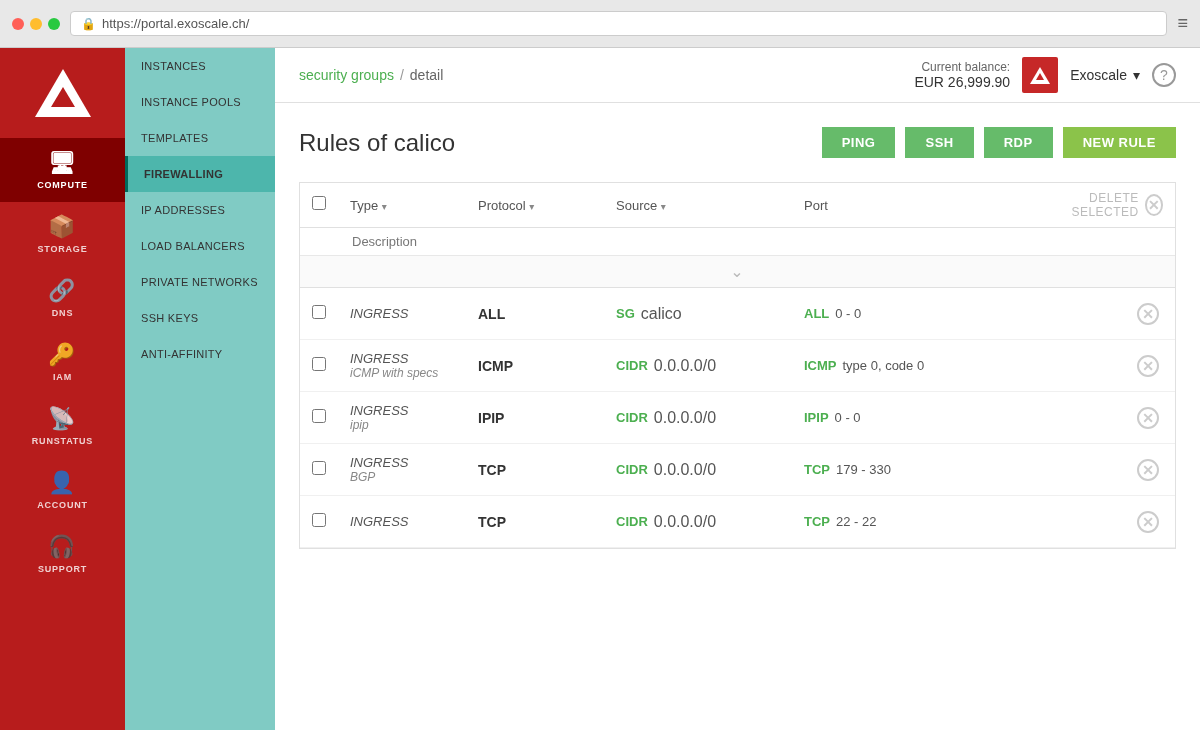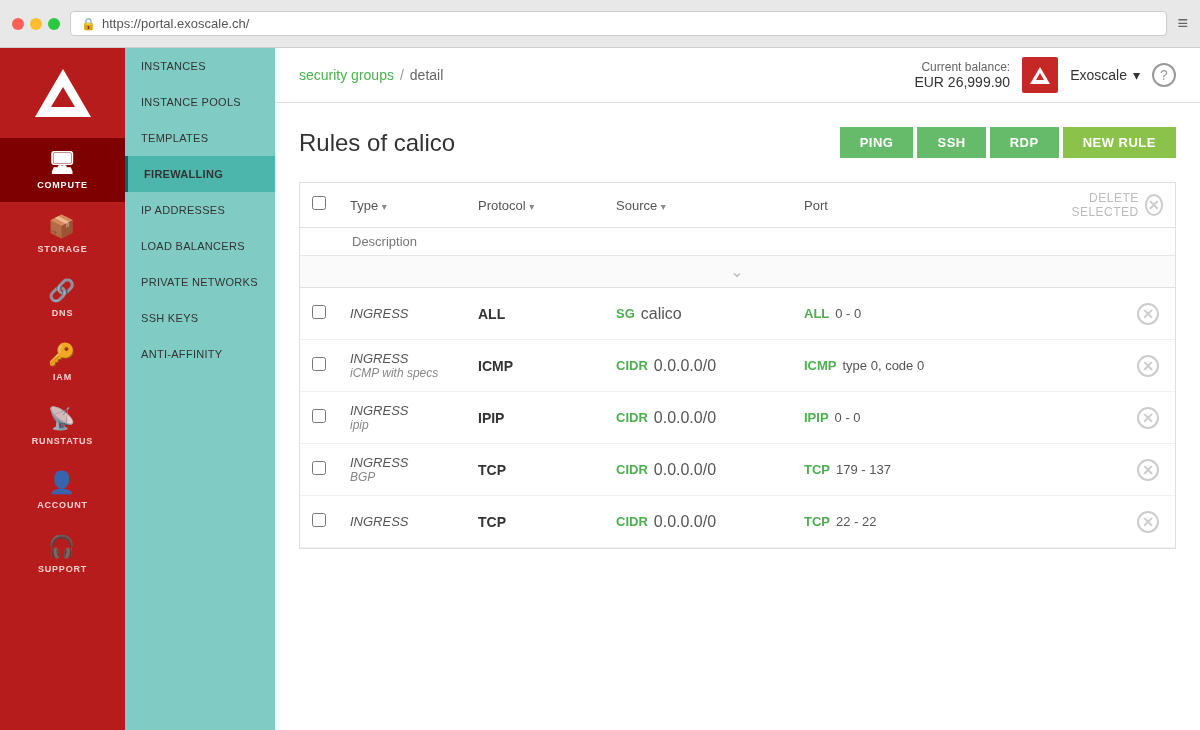--- a/index.html
+++ b/index.html
@@ -197,21 +197,21 @@
       overflow-y: auto;
     }
     .page-header {
       display: flex;
       align-items: center;
       justify-content: space-between;
       margin-bottom: 24px;
     }
     .page-title { font-size: 24px; font-weight: 400; color: #333; }
 
-    .header-buttons { display: flex; gap: 4px; }
+    .header-buttons { display: flex; gap: 10px; }
     .btn {
       padding: 8px 20px;
       font-size: 13px;
       font-weight: 600;
       border: none;
       cursor: pointer;
       letter-spacing: 0.5px;
       text-transform: uppercase;
     }
     .btn-ping { background: #66bb6a; color: white; }
@@ -503,21 +503,21 @@
             <div class="row-type-main">INGRESS</div>
             <div class="row-type-sub">BGP</div>
           </div>
           <div class="row-protocol">TCP</div>
           <div class="row-source">
             <span class="source-type">CIDR</span>
             <span class="source-value">0.0.0.0/0</span>
           </div>
           <div class="row-port">
             <span class="port-proto">TCP</span>
-            <span class="port-value">179 - 137</span>
+            <span class="port-value">179 - 330</span>
           </div>
           <div class="row-action">
             <button class="remove-btn">✕</button>
           </div>
         </div>
 
         <div class="table-row">
           <div class="row-checkbox">
             <input type="checkbox" style="">
           </div>

